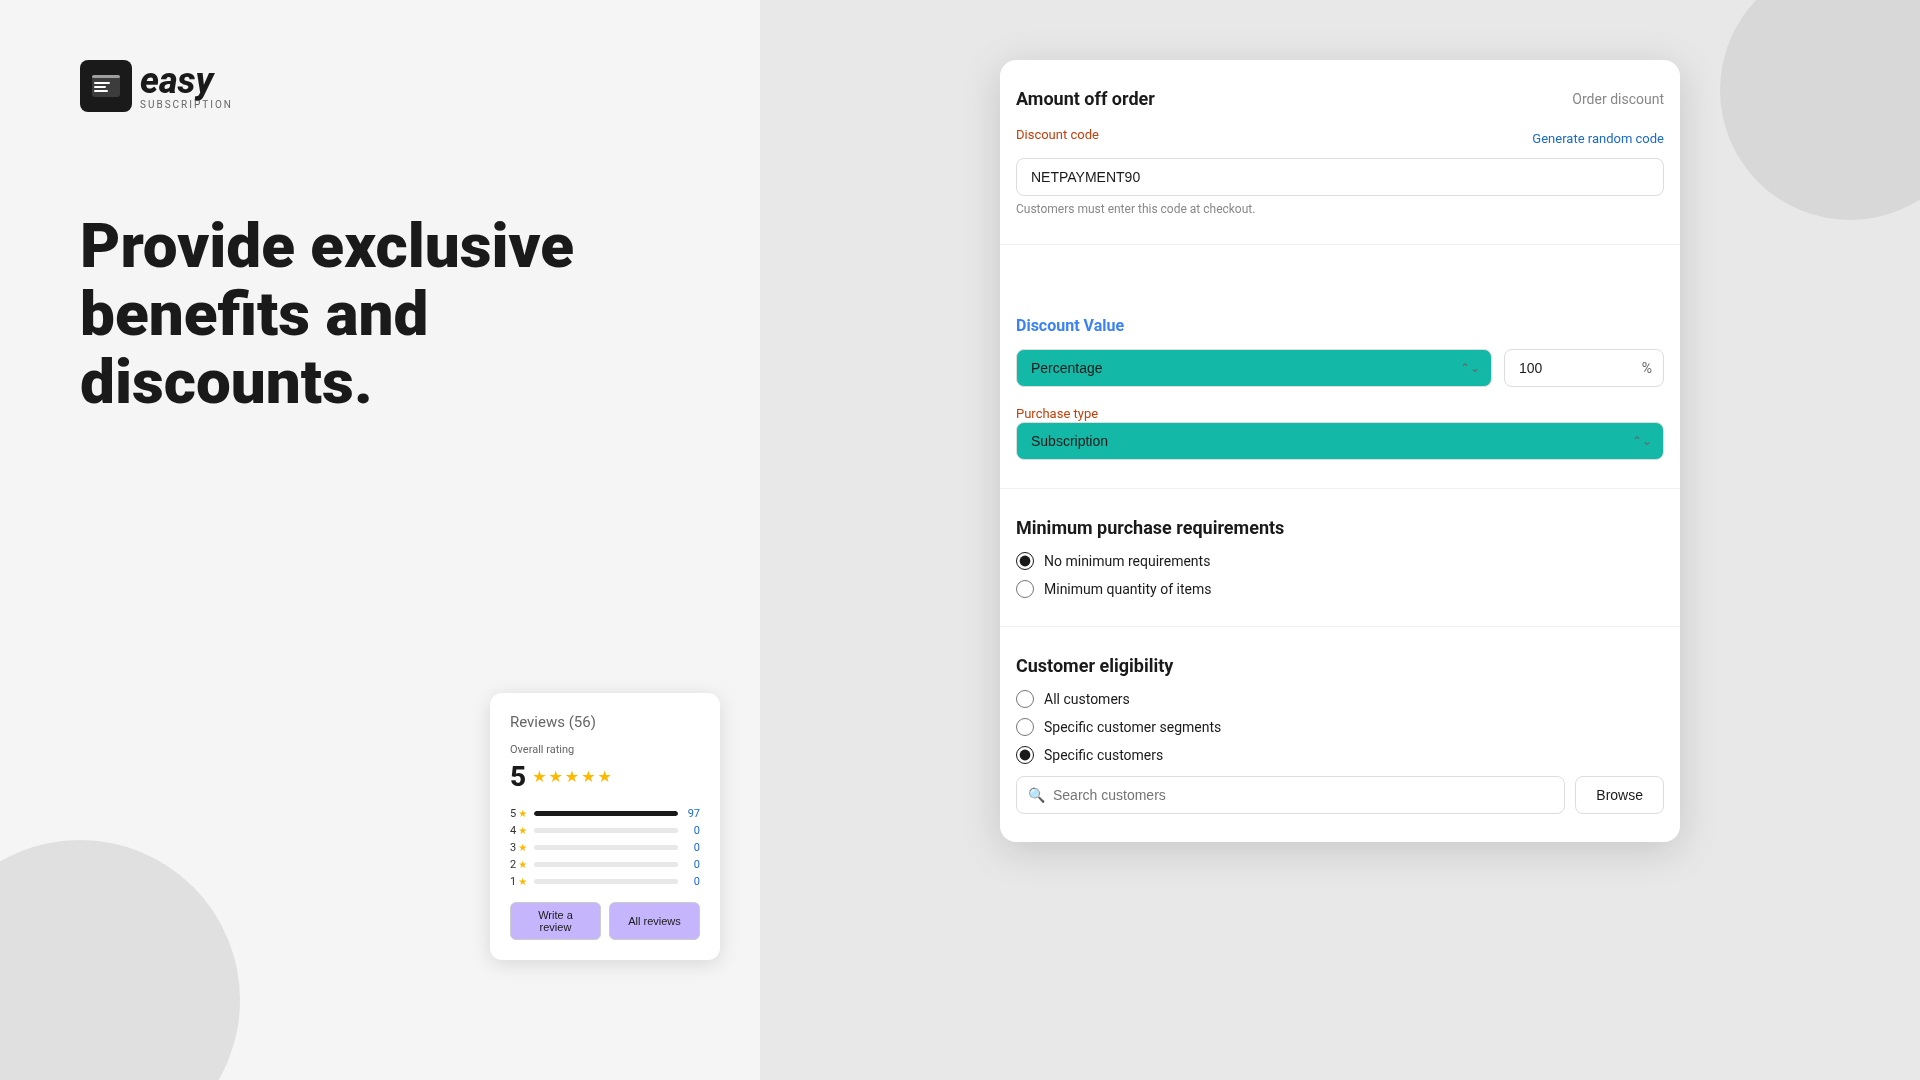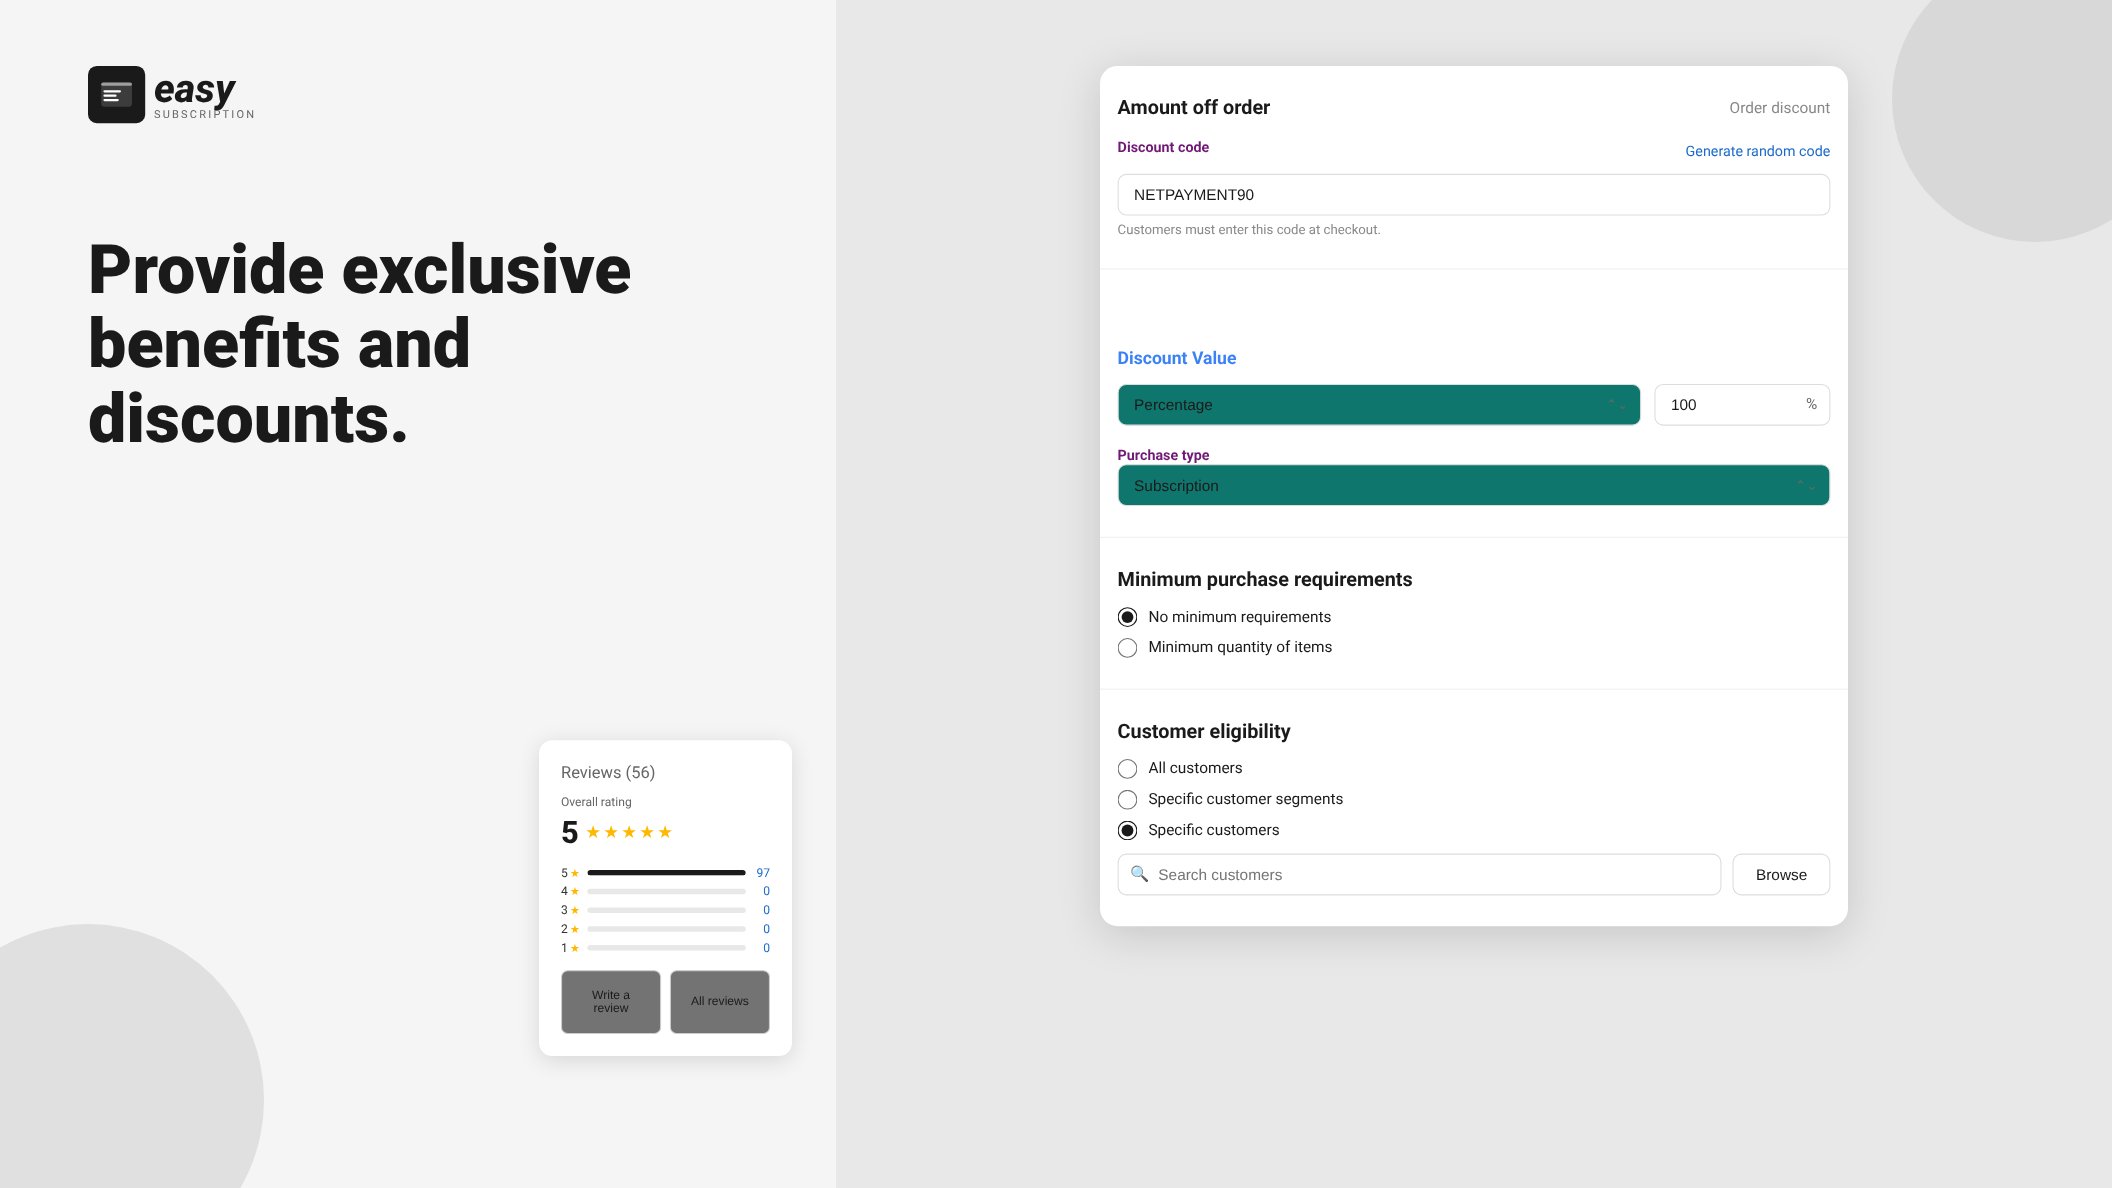--- a/index.html
+++ b/index.html
@@ -181,24 +181,24 @@
       font-size: 11px;
     }
 
     .reviews-buttons {
       display: flex;
       gap: 8px;
     }
 
     .review-btn {
       flex: 1;
-      padding: 16px 10px;
+      padding: 6px 10px;
       border: 1px solid #ccc;
       border-radius: 6px;
-      background: #737373;
+      background: #c4b5fd;
       font-size: 11px;
       cursor: pointer;
       color: #1a1a1a;
       text-align: center;
     }
 
     
     .right-panel {
       flex: 1;
       height: 1080px;
@@ -252,23 +252,23 @@
       color: #1a1a1a;
     }
 
     .section-subtitle {
       font-size: 14px;
       color: #888;
     }
 
     .field-label {
       font-size: 13px;
-      color: #701a75;
+      color: #c2410c;
       margin-bottom: 8px;
-      font-weight: 700;
+      font-weight: 400;
     }
 
     .field-label-row {
       display: flex;
       justify-content: space-between;
       align-items: center;
       margin-bottom: 8px;
     }
 
     .generate-link {
@@ -306,21 +306,21 @@
     }
 
     .select-input {
       width: 100%;
       padding: 10px 36px 10px 14px;
       border: 1px solid #ddd;
       border-radius: 8px;
       font-size: 14px;
       color: #1a1a1a;
       appearance: none;
-      background: #0f766e;
+      background: #14b8a6;
       cursor: pointer;
       outline: none;
     }
 
     .select-arrow {
       position: absolute;
       right: 12px;
       top: 50%;
       transform: translateY(-50%);
       color: #666;

